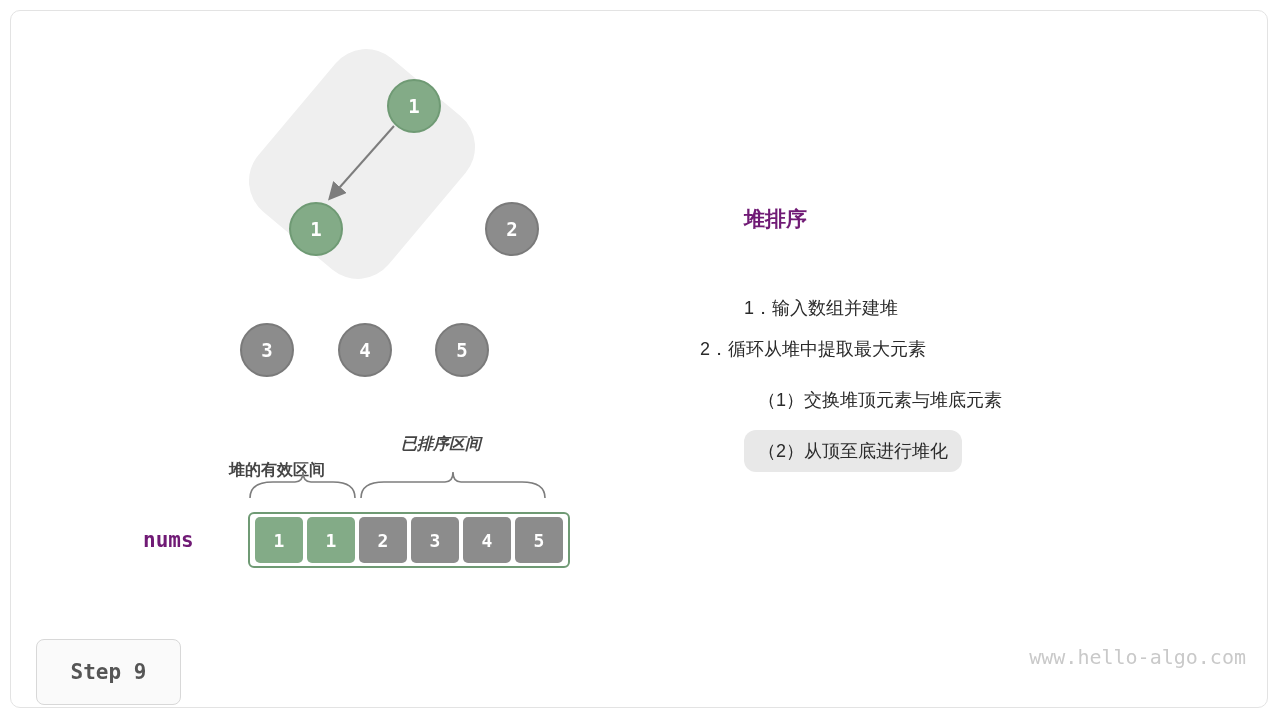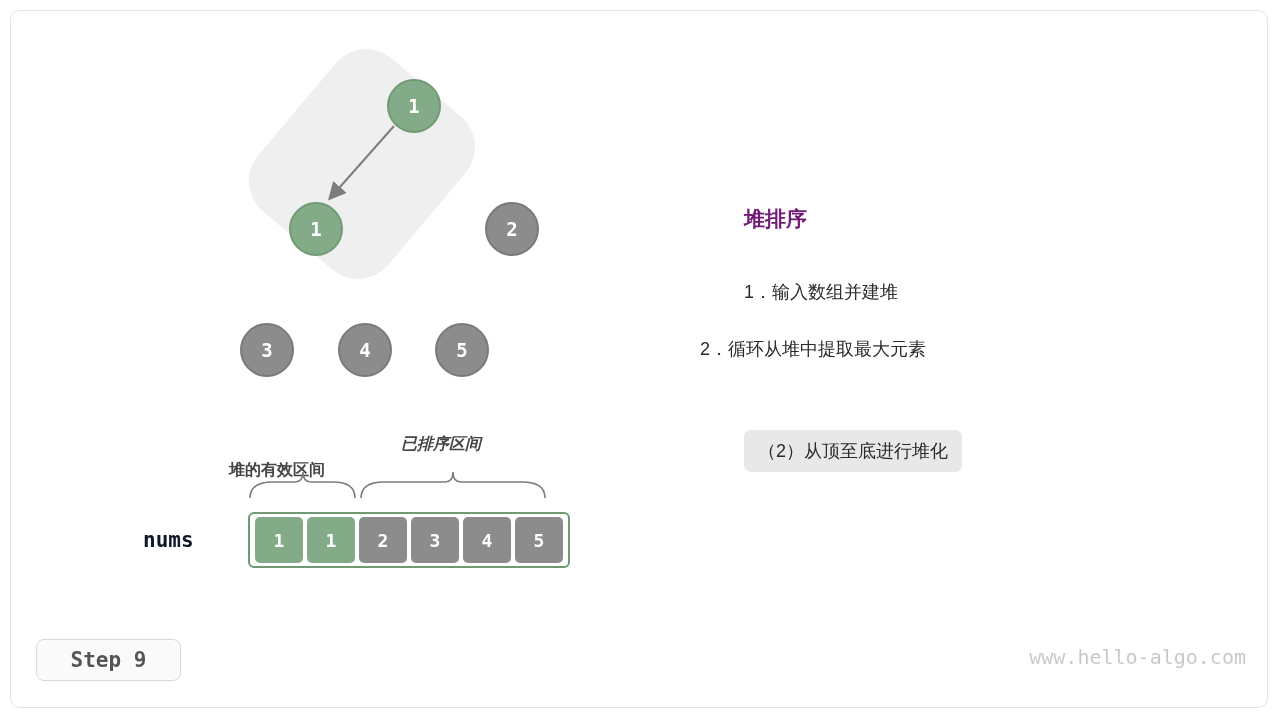--- a/index.html
+++ b/index.html
@@ -67,21 +67,21 @@
     height: 460px;
     overflow: visible;
   }
 
   
   .array-label {
     position: absolute;
     font-family: "DejaVu Sans Mono", "Liberation Mono", monospace;
     font-size: 21px;
     font-weight: bold;
-    color: #0f172a;
+    color: #701a75;
   }
   .array-box {
     position: absolute;
     left: 248px;
     top: 512px;
     height: 56px;
     display: flex;
     align-items: center;
     padding: 3px;
     box-sizing: border-box;
@@ -128,31 +128,31 @@
     color: #701a75;
   }
   .panel-line {
     position: absolute;
     font-size: 18px;
     color: #2b2b2b;
     white-space: nowrap;
   }
   .panel-line.highlight {
     background: #e8e8e8;
-    border-radius: 7px;
+    border-radius: 12px;
     padding: 9px 14px;
   }
 
   
   .step-badge {
     position: absolute;
     left: 36px;
     top: 639px;
     width: 145px;
-    height: 42px;
+    height: 66px;
     border: 1px solid #d8d8d8;
     border-radius: 8px;
     background: #fafafa;
     display: flex;
     align-items: center;
     justify-content: center;
     font-family: "DejaVu Sans Mono", "Liberation Mono", monospace;
     font-size: 21px;
     font-weight: bold;
     color: #555555;
@@ -204,19 +204,20 @@
   <div class="array-box">
     <div class="cell green">1</div>
     <div class="cell green">1</div>
     <div class="cell gray">2</div>
     <div class="cell gray">3</div>
     <div class="cell gray">4</div>
     <div class="cell gray">5</div>
   </div>
 
   <div class="panel-title">堆排序</div>
-  <div class="panel-line" style="left:744px; top:280px;text-align:center;">1．输入数组并建堆</div>
+  <div class="panel-line" style="left:744px; top:296px;text-align:center;">1．输入数组并建堆</div>
   <div class="panel-line" style="left:700px; top:337px;">2．循环从堆中提取最大元素</div>
+  <div class="panel-line" style="left:758px; top:388px;">（1）交换堆顶元素与堆底元素</div>
   <div class="panel-line highlight" style="left:744px; top:430px;">（2）从顶至底进行堆化</div>
 
   <div class="step-badge">Step 9</div>
   <div class="watermark">www.hello-algo.com</div>
 </div>
 
 </body></html>

